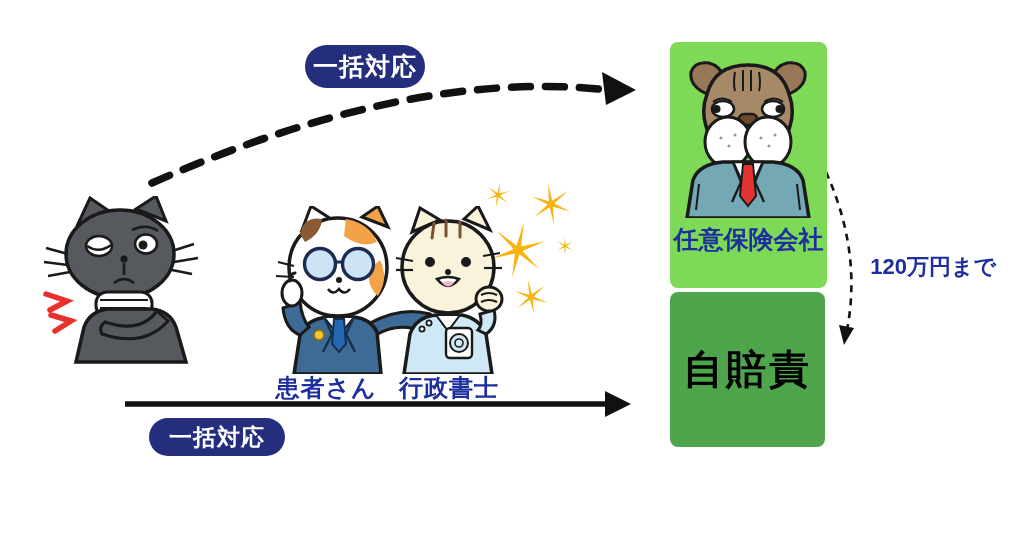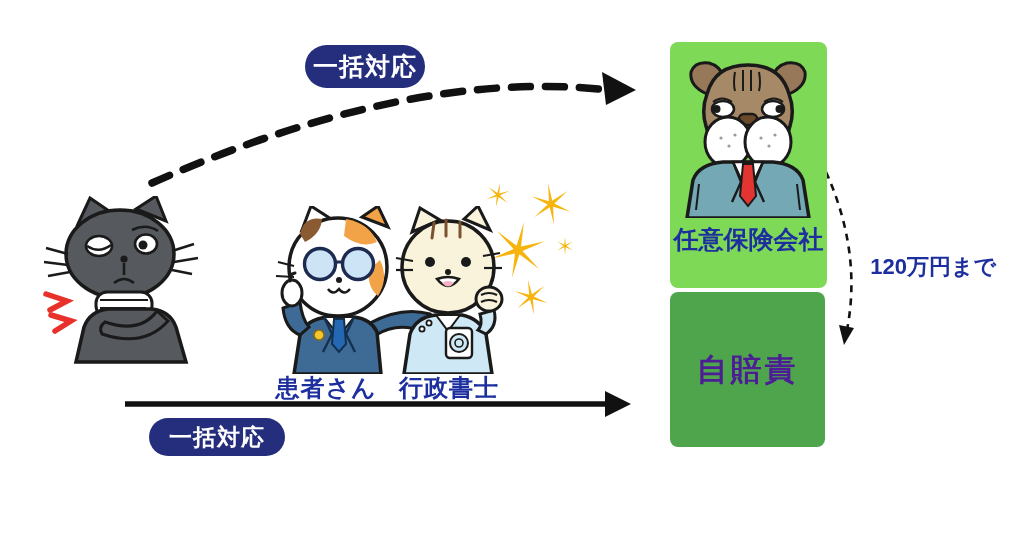--- a/index.html
+++ b/index.html
@@ -25,21 +25,21 @@
   .label-scrivener{left:270px;top:375px;width:112px;font-size:24px;}
   .label-clinic{left:390px;top:375px;width:118px;font-size:24px;}
   .green-box{position:absolute;border-radius:8px;}
   .box-light{left:670px;top:42px;width:157px;height:246px;background:var(--light-green,#7ed957);}
   .box-dark{left:670px;top:292px;width:155px;height:155px;background:var(--dark-green,#4fa54c);
     display:flex;align-items:center;justify-content:center;}
   .label-insurer{
     position:absolute;left:0;right:0;top:181px;text-align:center;
     color:var(--text-blue,#1d2f9e);font-weight:bold;font-size:25px;letter-spacing:0px;
   }
-  .label-jibaiseki{color:#4c1d95;font-weight:bold;font-size:31px;letter-spacing:3px;}
+  .label-jibaiseki{color:#000000;font-weight:bold;font-size:40px;letter-spacing:3px;}
   .claim-text{
     position:absolute;left:846px;top:252px;width:150px;text-align:right;
     color:var(--text-blue,#1d2f9e);font-weight:bold;font-size:22px;line-height:1.35;
   }
   .dog-wrap{position:absolute;left:13px;top:16px;}
 </style>
 </head>
 <body>
 
 <div class="canvas">

